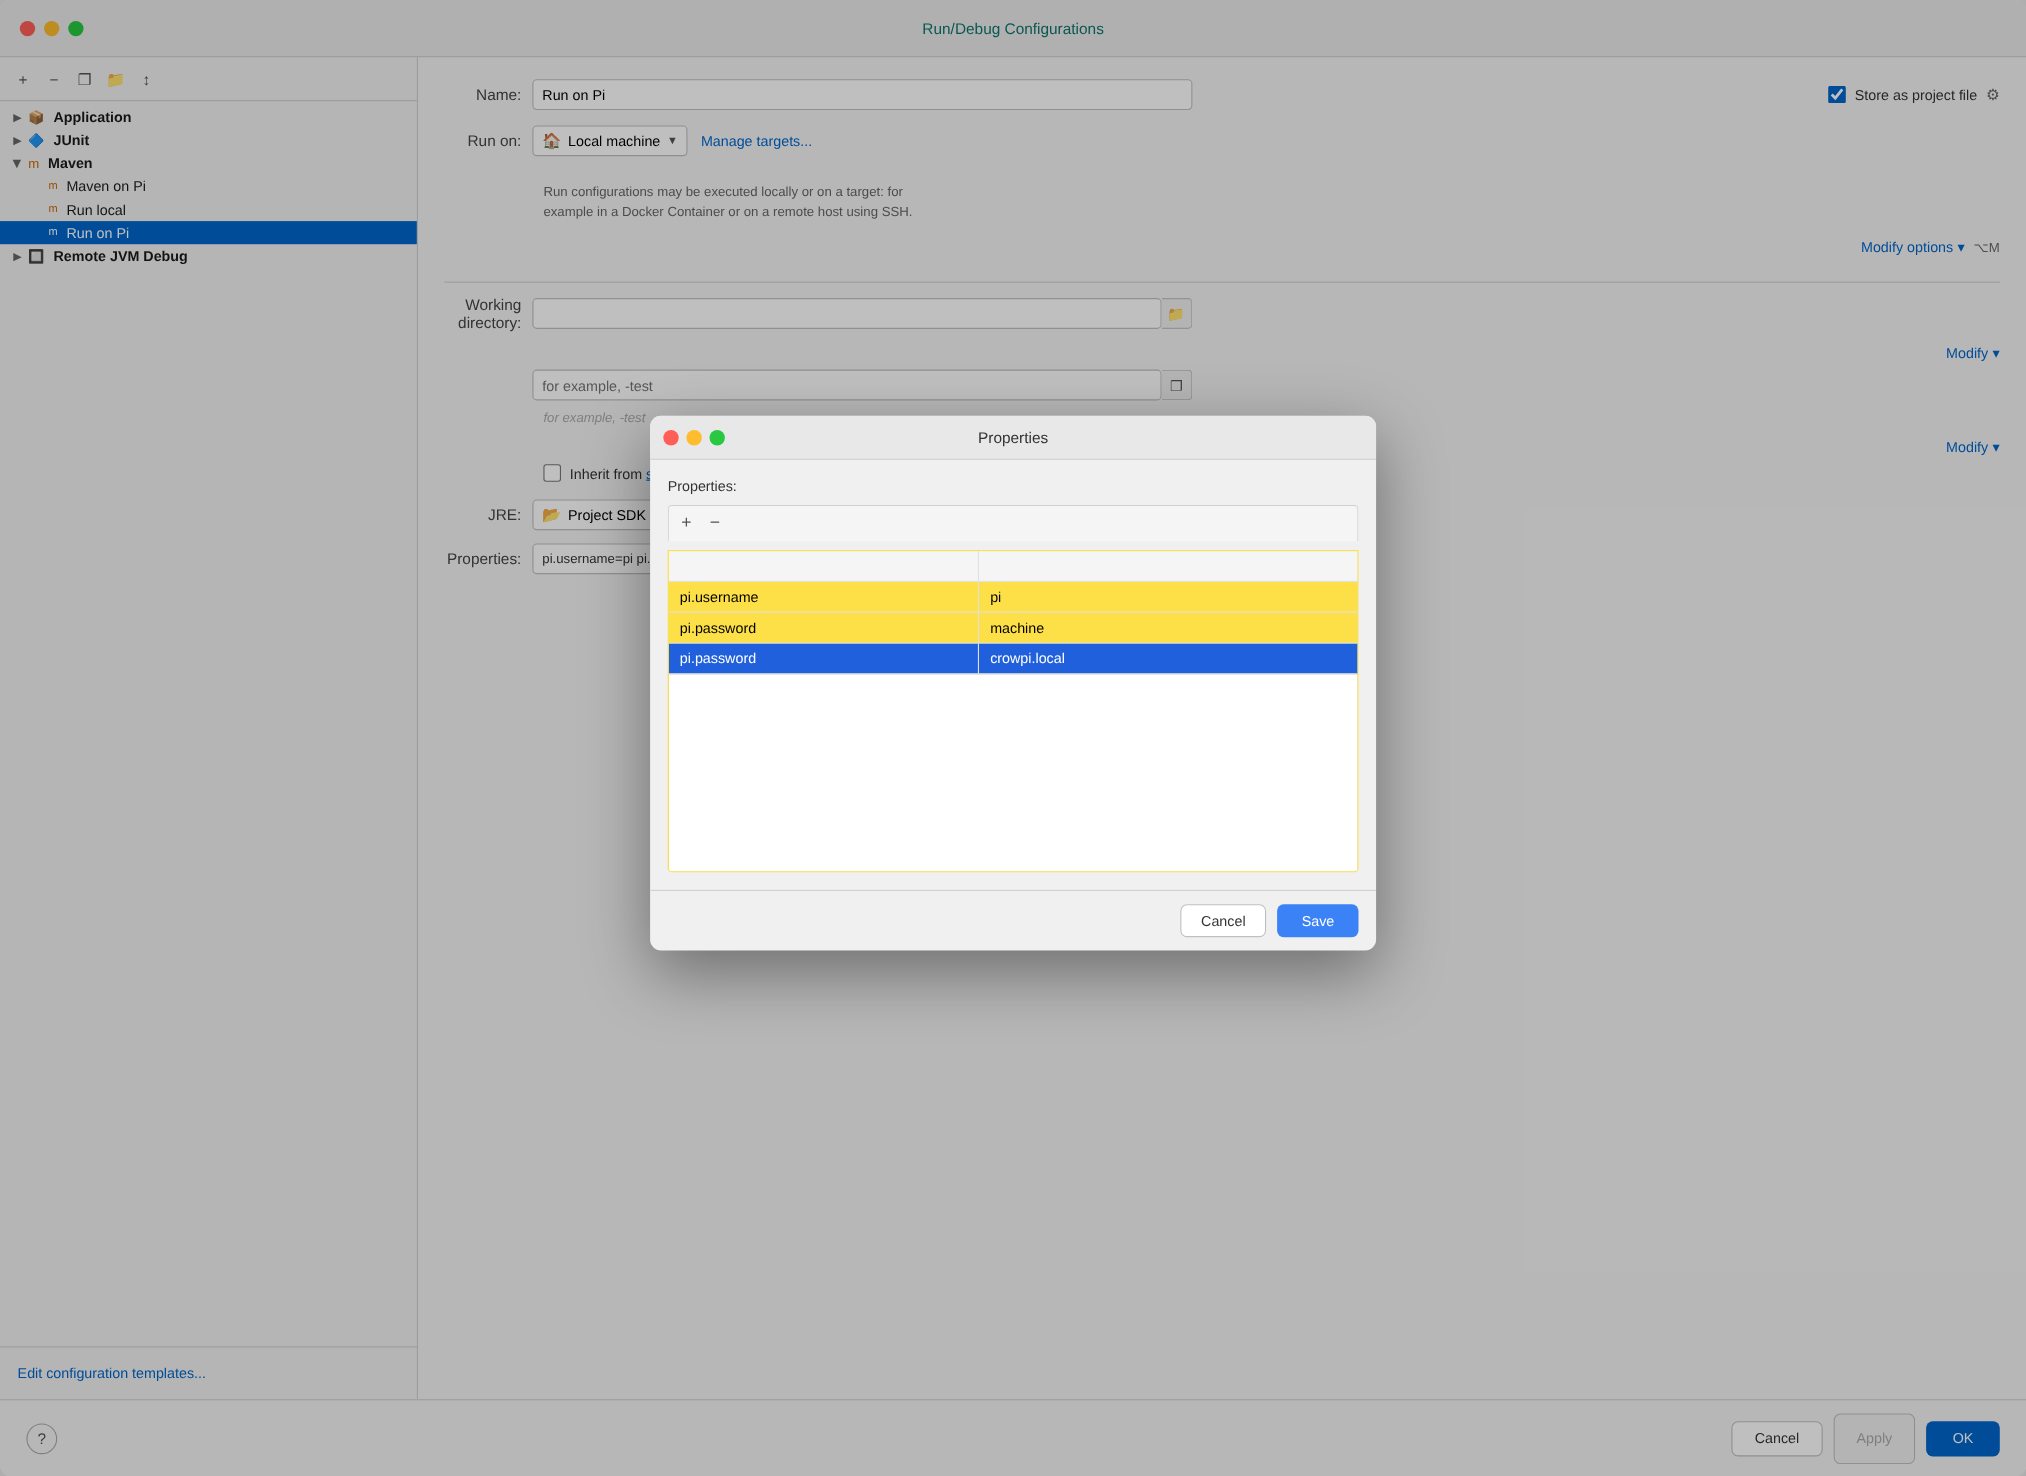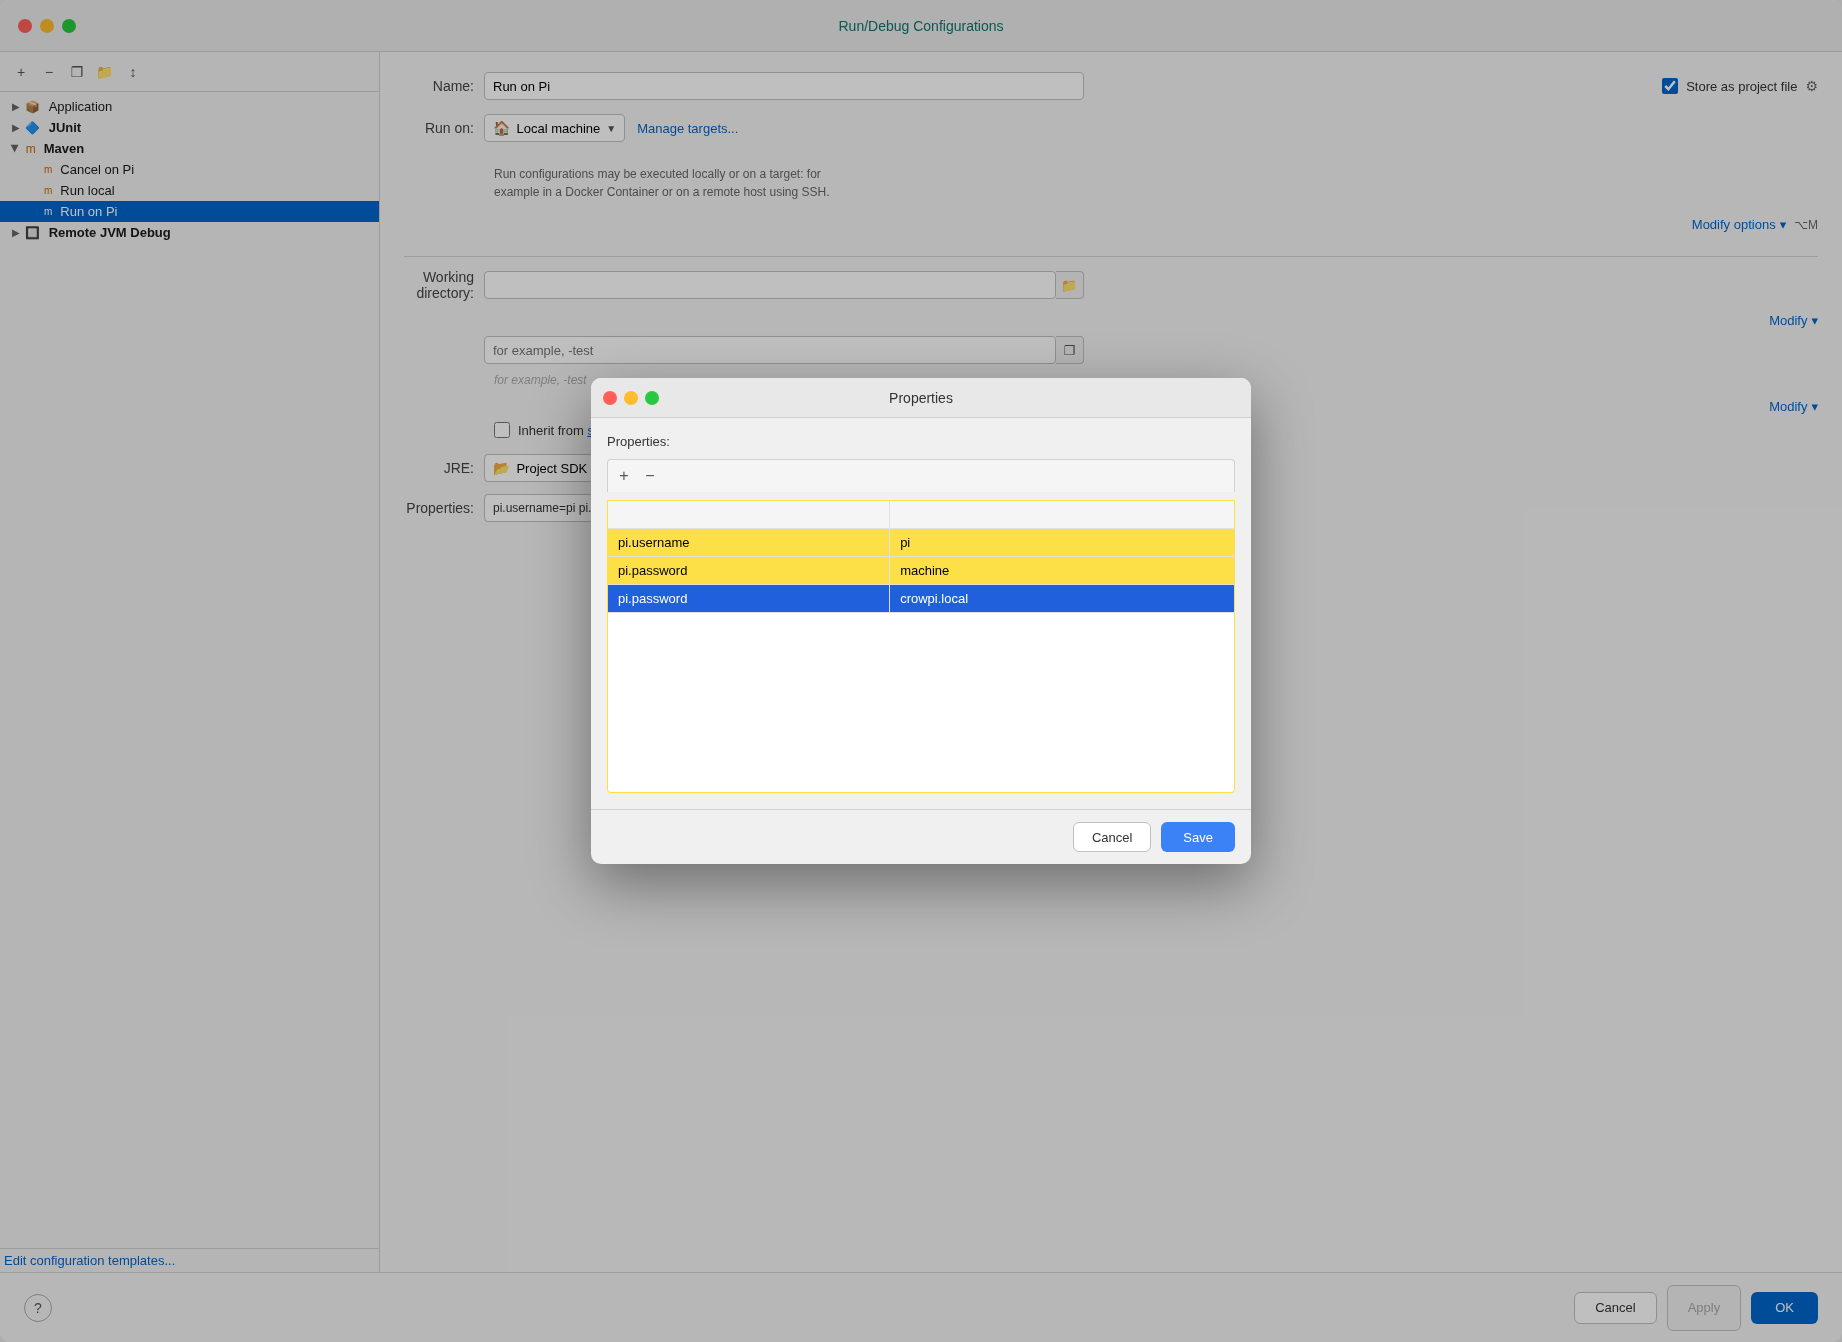--- a/index.html
+++ b/index.html
@@ -106,21 +106,21 @@
 
     .item-icon { font-size: 12px; margin-right: 4px; }
     .item-arrow { font-size: 10px; margin-right: 2px; color: #666; }
     .item-arrow.open { transform: rotate(90deg); display: inline-block; }
 
     .icon-app { color: #0099cc; }
     .icon-junit { color: #22aa22; }
     .icon-maven { color: #cc6600; }
 
     .sidebar-footer {
-      padding: 4px;
+      padding: 16px;
       border-top: 1px solid #d0d0d0;
     }
     .sidebar-footer a {
       color: #0066cc;
       text-decoration: none;
       font-size: 13px;
     }
 
     
     .right-panel {
@@ -545,38 +545,38 @@
         <div class="sidebar-btn">−</div>
         <div class="sidebar-btn">❐</div>
         <div class="sidebar-btn">📁</div>
         <div class="sidebar-btn">↕</div>
       </div>
       <div class="sidebar-tree">
 
         <div class="tree-item">
           <span class="item-arrow">▶</span>
           <span class="item-icon icon-app">📦</span>
-          <span style="font-weight:normal;">Application</span>
+          <span style="font-weight:bold;">Application</span>
         </div>
 
         <div class="tree-item">
           <span class="item-arrow">▶</span>
           <span class="item-icon icon-junit">🔷</span>
           <span style="font-weight:bold;">JUnit</span>
         </div>
 
         <div class="tree-item">
           <span class="item-arrow open">▶</span>
           <span class="item-icon icon-maven">m</span>
           <span style="font-weight:bold;">Maven</span>
         </div>
 
         <div class="tree-item tree-indent-2">
           <span class="item-icon icon-maven" style="font-size:10px;color:#cc6600;">m</span>
-          <span>Cancel on Pi</span>
+          <span>Maven on Pi</span>
         </div>
 
         <div class="tree-item tree-indent-2">
           <span class="item-icon icon-maven" style="font-size:10px;color:#cc6600;">m</span>
           <span>Run local</span>
         </div>
 
         <div class="tree-item tree-indent-2 selected">
           <span class="item-icon" style="font-size:10px;">m</span>
           <span>Run on Pi</span>

